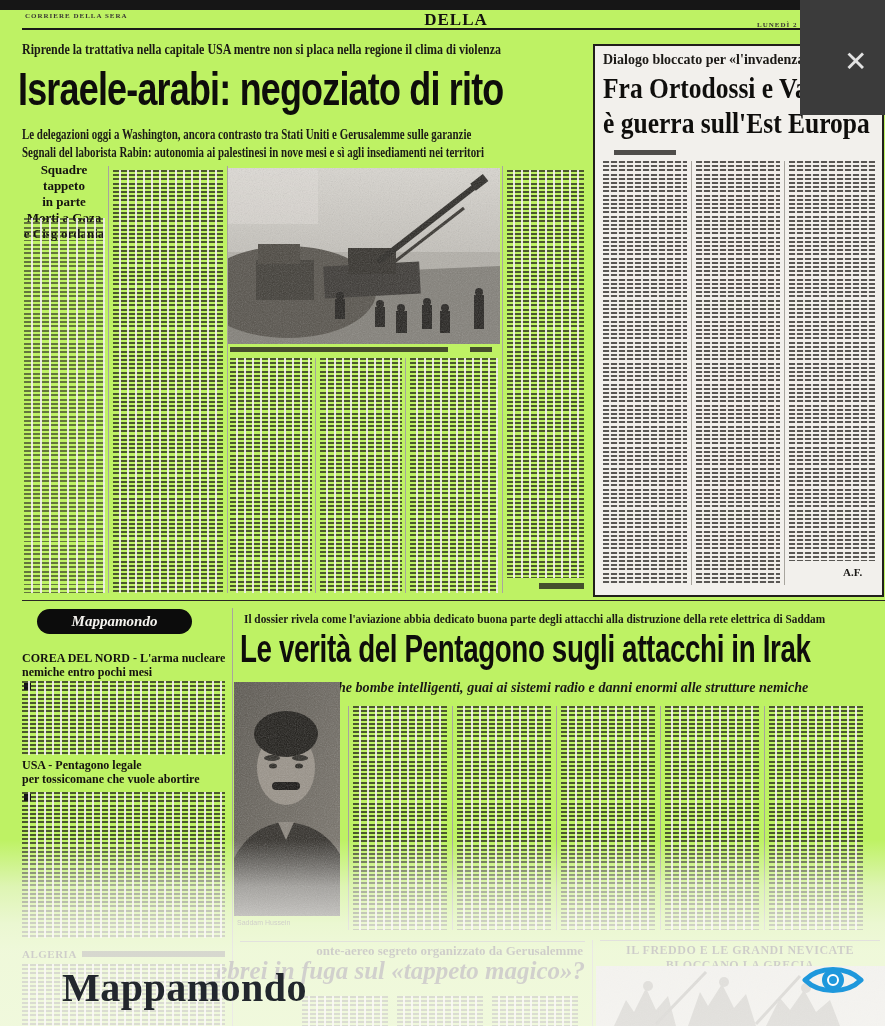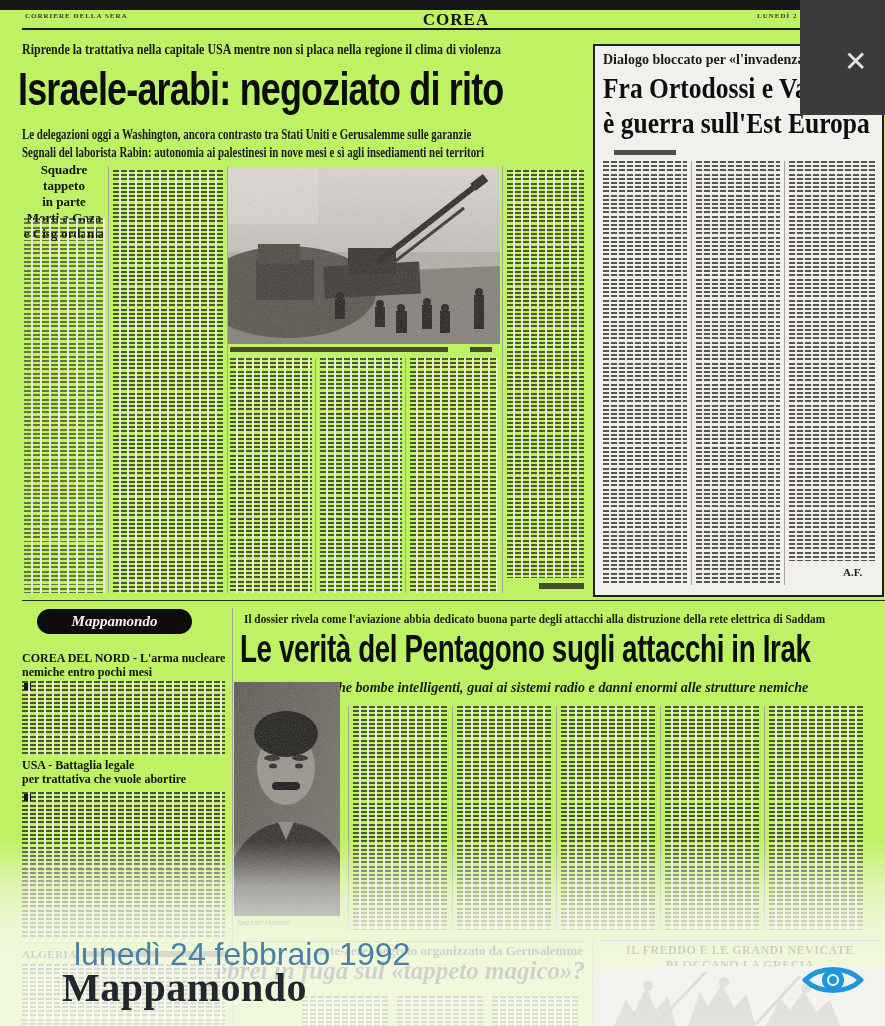--- a/index.html
+++ b/index.html
@@ -76,22 +76,22 @@
 </head>
 <body>
 
 <div id="stage">
 
   <div>
 
     <div id="topbar" class="abs"></div>
 
     <div class="abs mast-sm serif" style="left:25px;top:12px;">CORRIERE DELLA SERA</div>
-    <div id="esteri" class="abs serif">COREA</div>
-    <div class="abs mast-sm serif" style="left:757px;top:12px;text-align:center;">LUNEDÌ 2</div>
+    <div id="esteri" class="abs serif">DELLA</div>
+    <div class="abs mast-sm serif" style="left:757px;top:21px;text-align:center;">LUNEDÌ 2</div>
     <div id="rule-top" class="abs"></div>
 
     <div id="lead-kicker" class="abs serif ink sx nowrap">Riprende la trattativa nella capitale USA mentre non si placa nella regione il clima di violenza</div>
     <div id="lead-headline" class="abs sans sx nowrap">Israele-arabi: negoziato di rito</div>
     <div class="abs serif ink sx nowrap subhead" style="top:127px;">Le delegazioni oggi a Washington, ancora contrasto tra Stati Uniti e Gerusalemme sulle garanzie</div>
     <div class="abs serif ink sx nowrap subhead" style="top:145px;">Segnali del laborista Rabin: autonomia ai palestinesi in nove mesi e sì agli insediamenti nei territori</div>
 
     <div id="sidebar-head" class="abs serif">
       <div>Squadre tappeto</div>
       <div>in parte</div>
@@ -171,22 +171,22 @@
     <div id="mapp-pill" class="abs">
       <span>Mappamondo</span>
     </div>
     <div class="abs serif brief-h" style="left:22px;top:651px;">
       <div>COREA DEL NORD - L'arma nucleare</div>
       <div>nemiche entro pochi mesi</div>
     </div>
     <div class="bullet" style="left:24px;top:683px;"></div>
     <div class="gk dense" style="left:22px;top:681px;width:203px;height:74px;"></div>
     <div class="abs serif brief-h" style="left:22px;top:758px;">
-      <div>USA - Battaglia legale</div>
-      <div>per trattativa che vuole abortire</div>
+      <div>USA - Pentagono legale</div>
+      <div>per tossicomane che vuole abortire</div>
     </div>
     <div class="bullet" style="left:24px;top:794px;"></div>
     <div class="gk dense" style="left:22px;top:792px;width:203px;height:146px;"></div>
     <div class="vl" style="left:232px;top:608px;height:418px;"></div>
 
     <div id="pent-kicker" class="abs serif ink sx nowrap">Il dossier rivela come l'aviazione abbia dedicato buona parte degli attacchi alla distruzione della rete elettrica di Saddam</div>
     <div id="pent-headline" class="abs sans sx nowrap">Le verità del Pentagono sugli attacchi in Irak</div>
     <div id="pent-subhead" class="abs serif ink sx nowrap">Poche bombe intelligenti, guai ai sistemi radio e danni enormi alle strutture nemiche</div>
 
     <svg class="abs" style="left:234px;top:682px;" width="106" height="234" viewBox="0 0 106 234">
@@ -244,21 +244,20 @@
       <line x1="160" y1="58" x2="204" y2="10" stroke="#57534d" stroke-width="3"></line>
       <rect width="289" height="60" filter="url(#grain)" opacity=".22"></rect>
     </svg>
     <div id="algeria" class="abs serif ink">ALGERIA</div>
     <div class="bar" style="left:82px;top:951px;width:143px;height:6px;"></div>
     <div class="gk dense" style="left:22px;top:964px;width:203px;height:62px;"></div>
   </div>
 
   <div id="wash" class="abs"></div>
 
-  <div id="foot-date" class="abs sans nowrap" style="color:#4a80a8;">lunedì 24 febbraio 1992</div>
   <div id="foot-title" class="abs serif nowrap">Mappamondo</div>
 
   <svg id="eye" class="abs" width="62" height="36" viewBox="0 0 62 36">
     <path d="M3,18 C17,4 45,4 59,18 C45,32 17,32 3,18 Z" fill="none" stroke="#1e98dc" stroke-width="5" stroke-linejoin="round"></path>
     <circle cx="31" cy="18" r="8.5" fill="#ffffff" stroke="#1e98dc" stroke-width="5"></circle>
     <circle cx="31" cy="18" r="4" fill="#1e98dc"></circle>
   </svg>
 
   <div id="close-box" class="abs">
     <span>✕</span>

